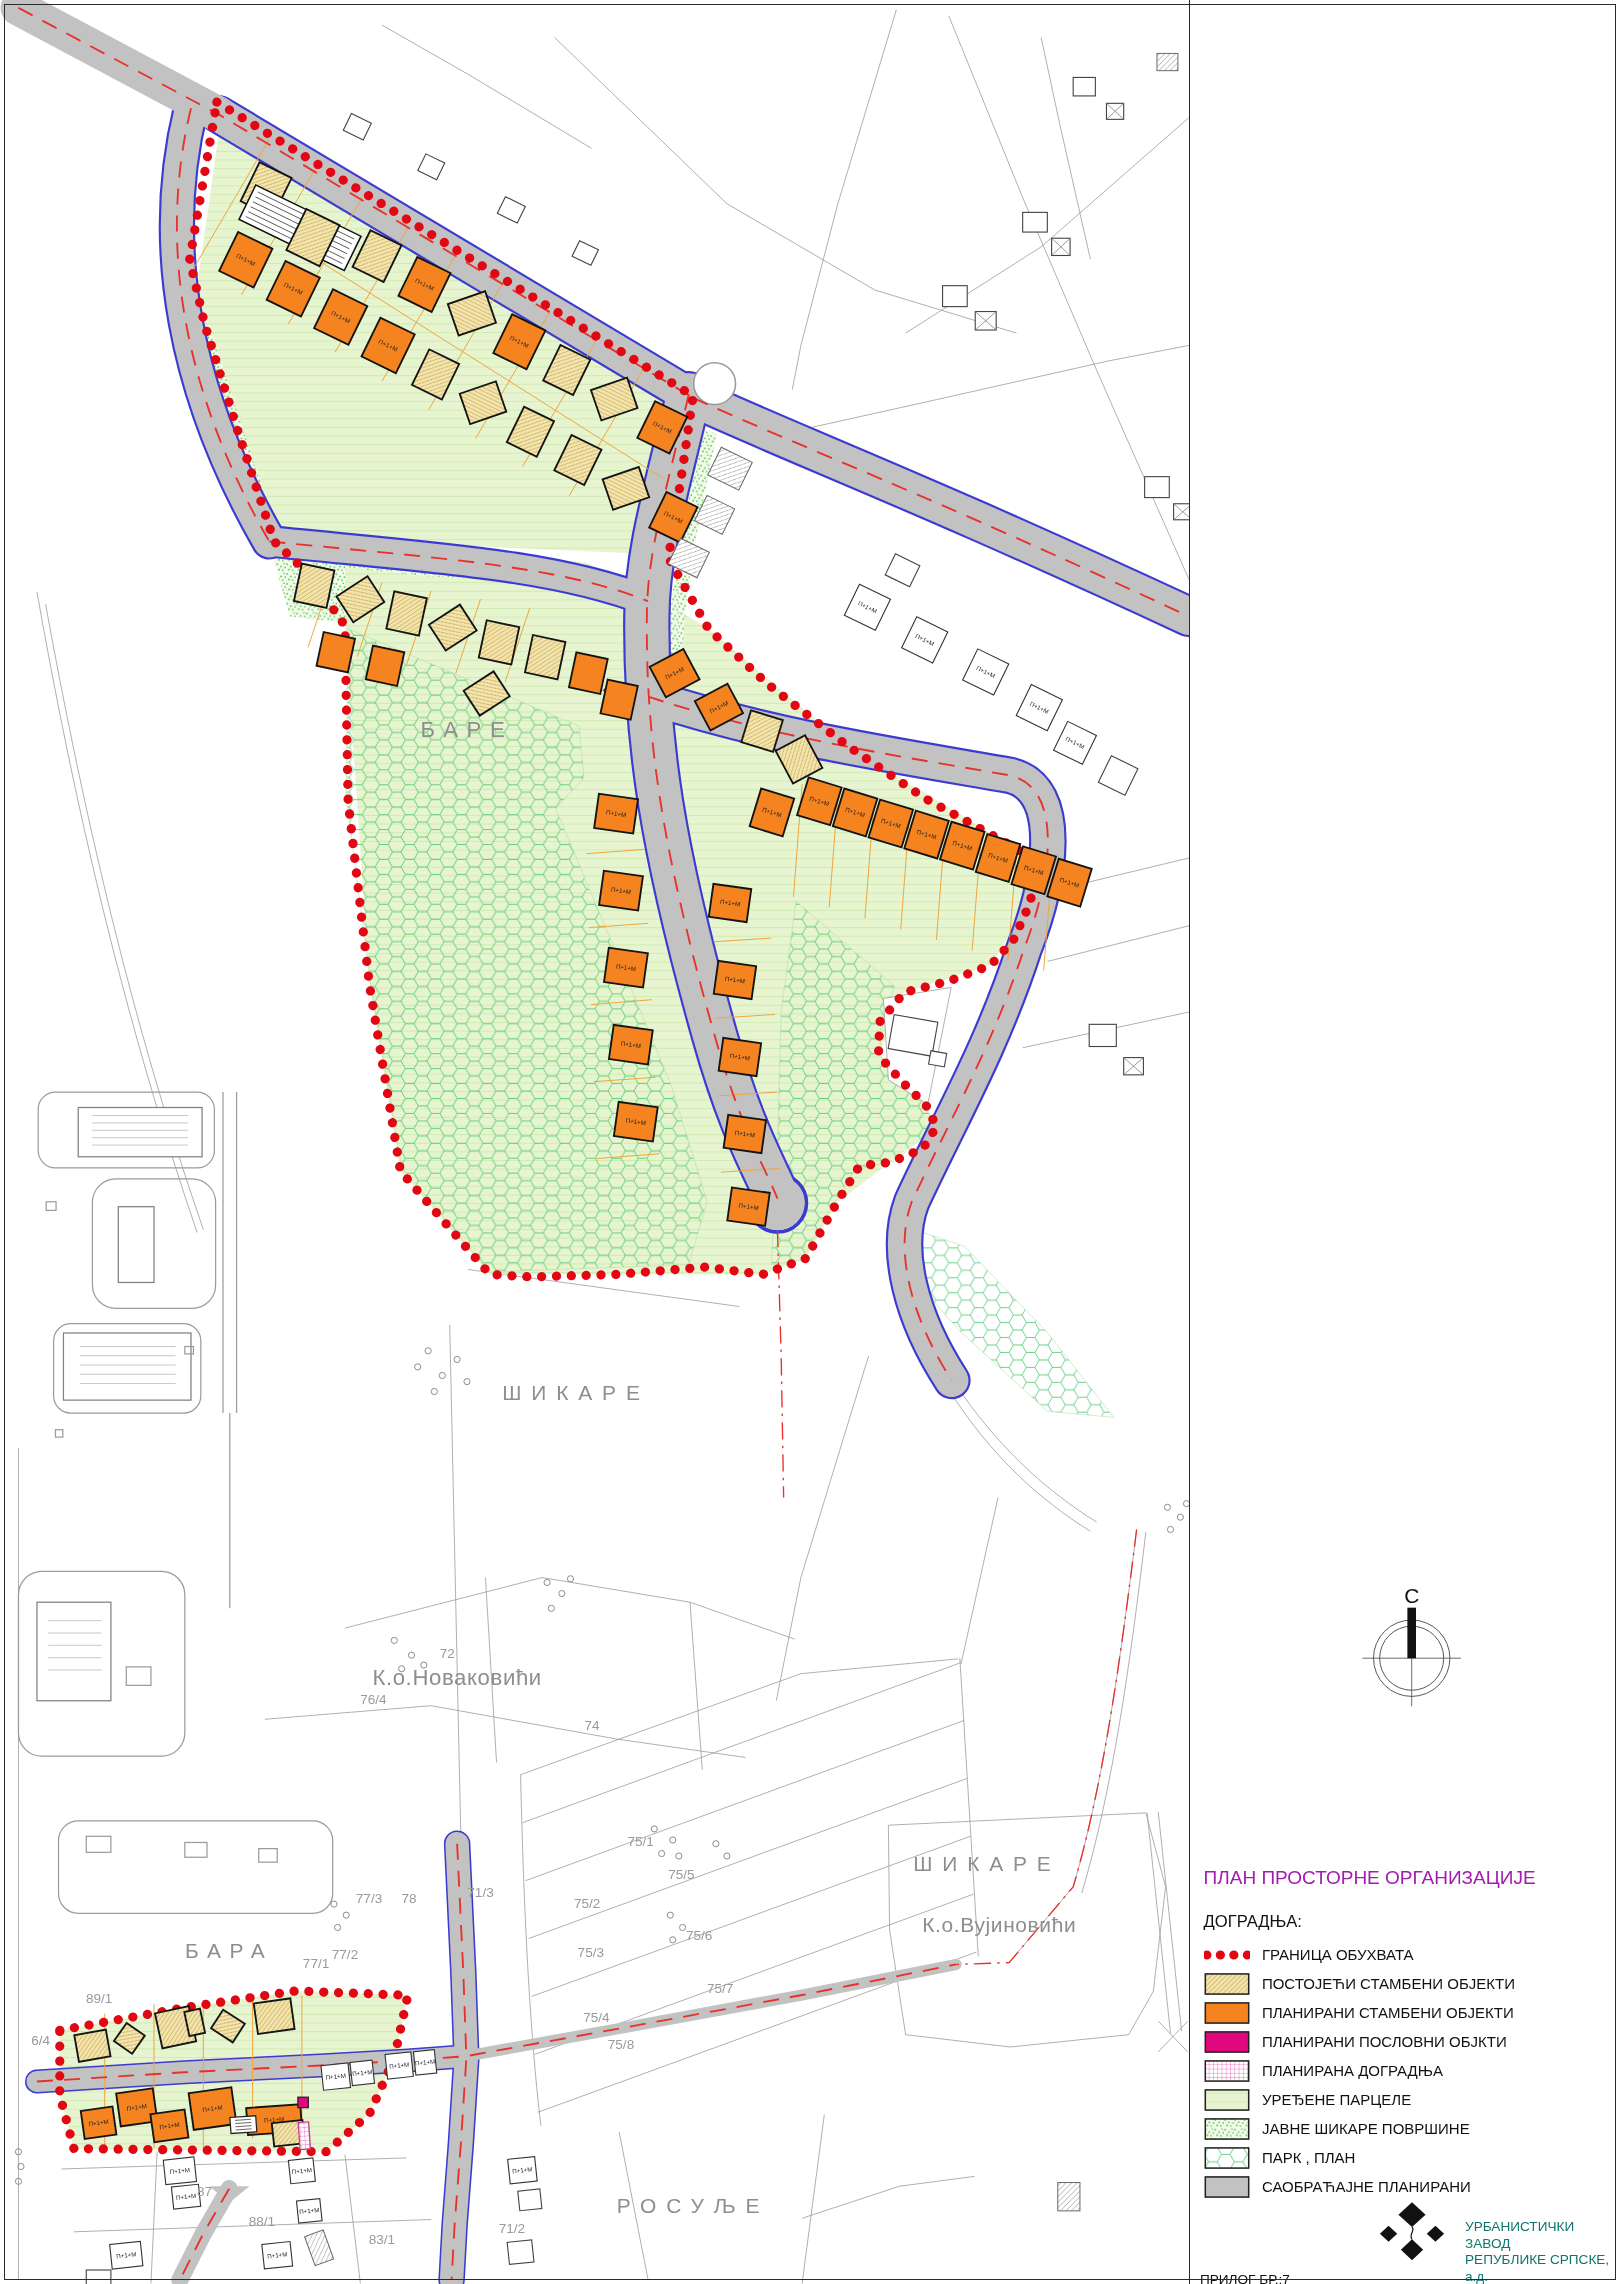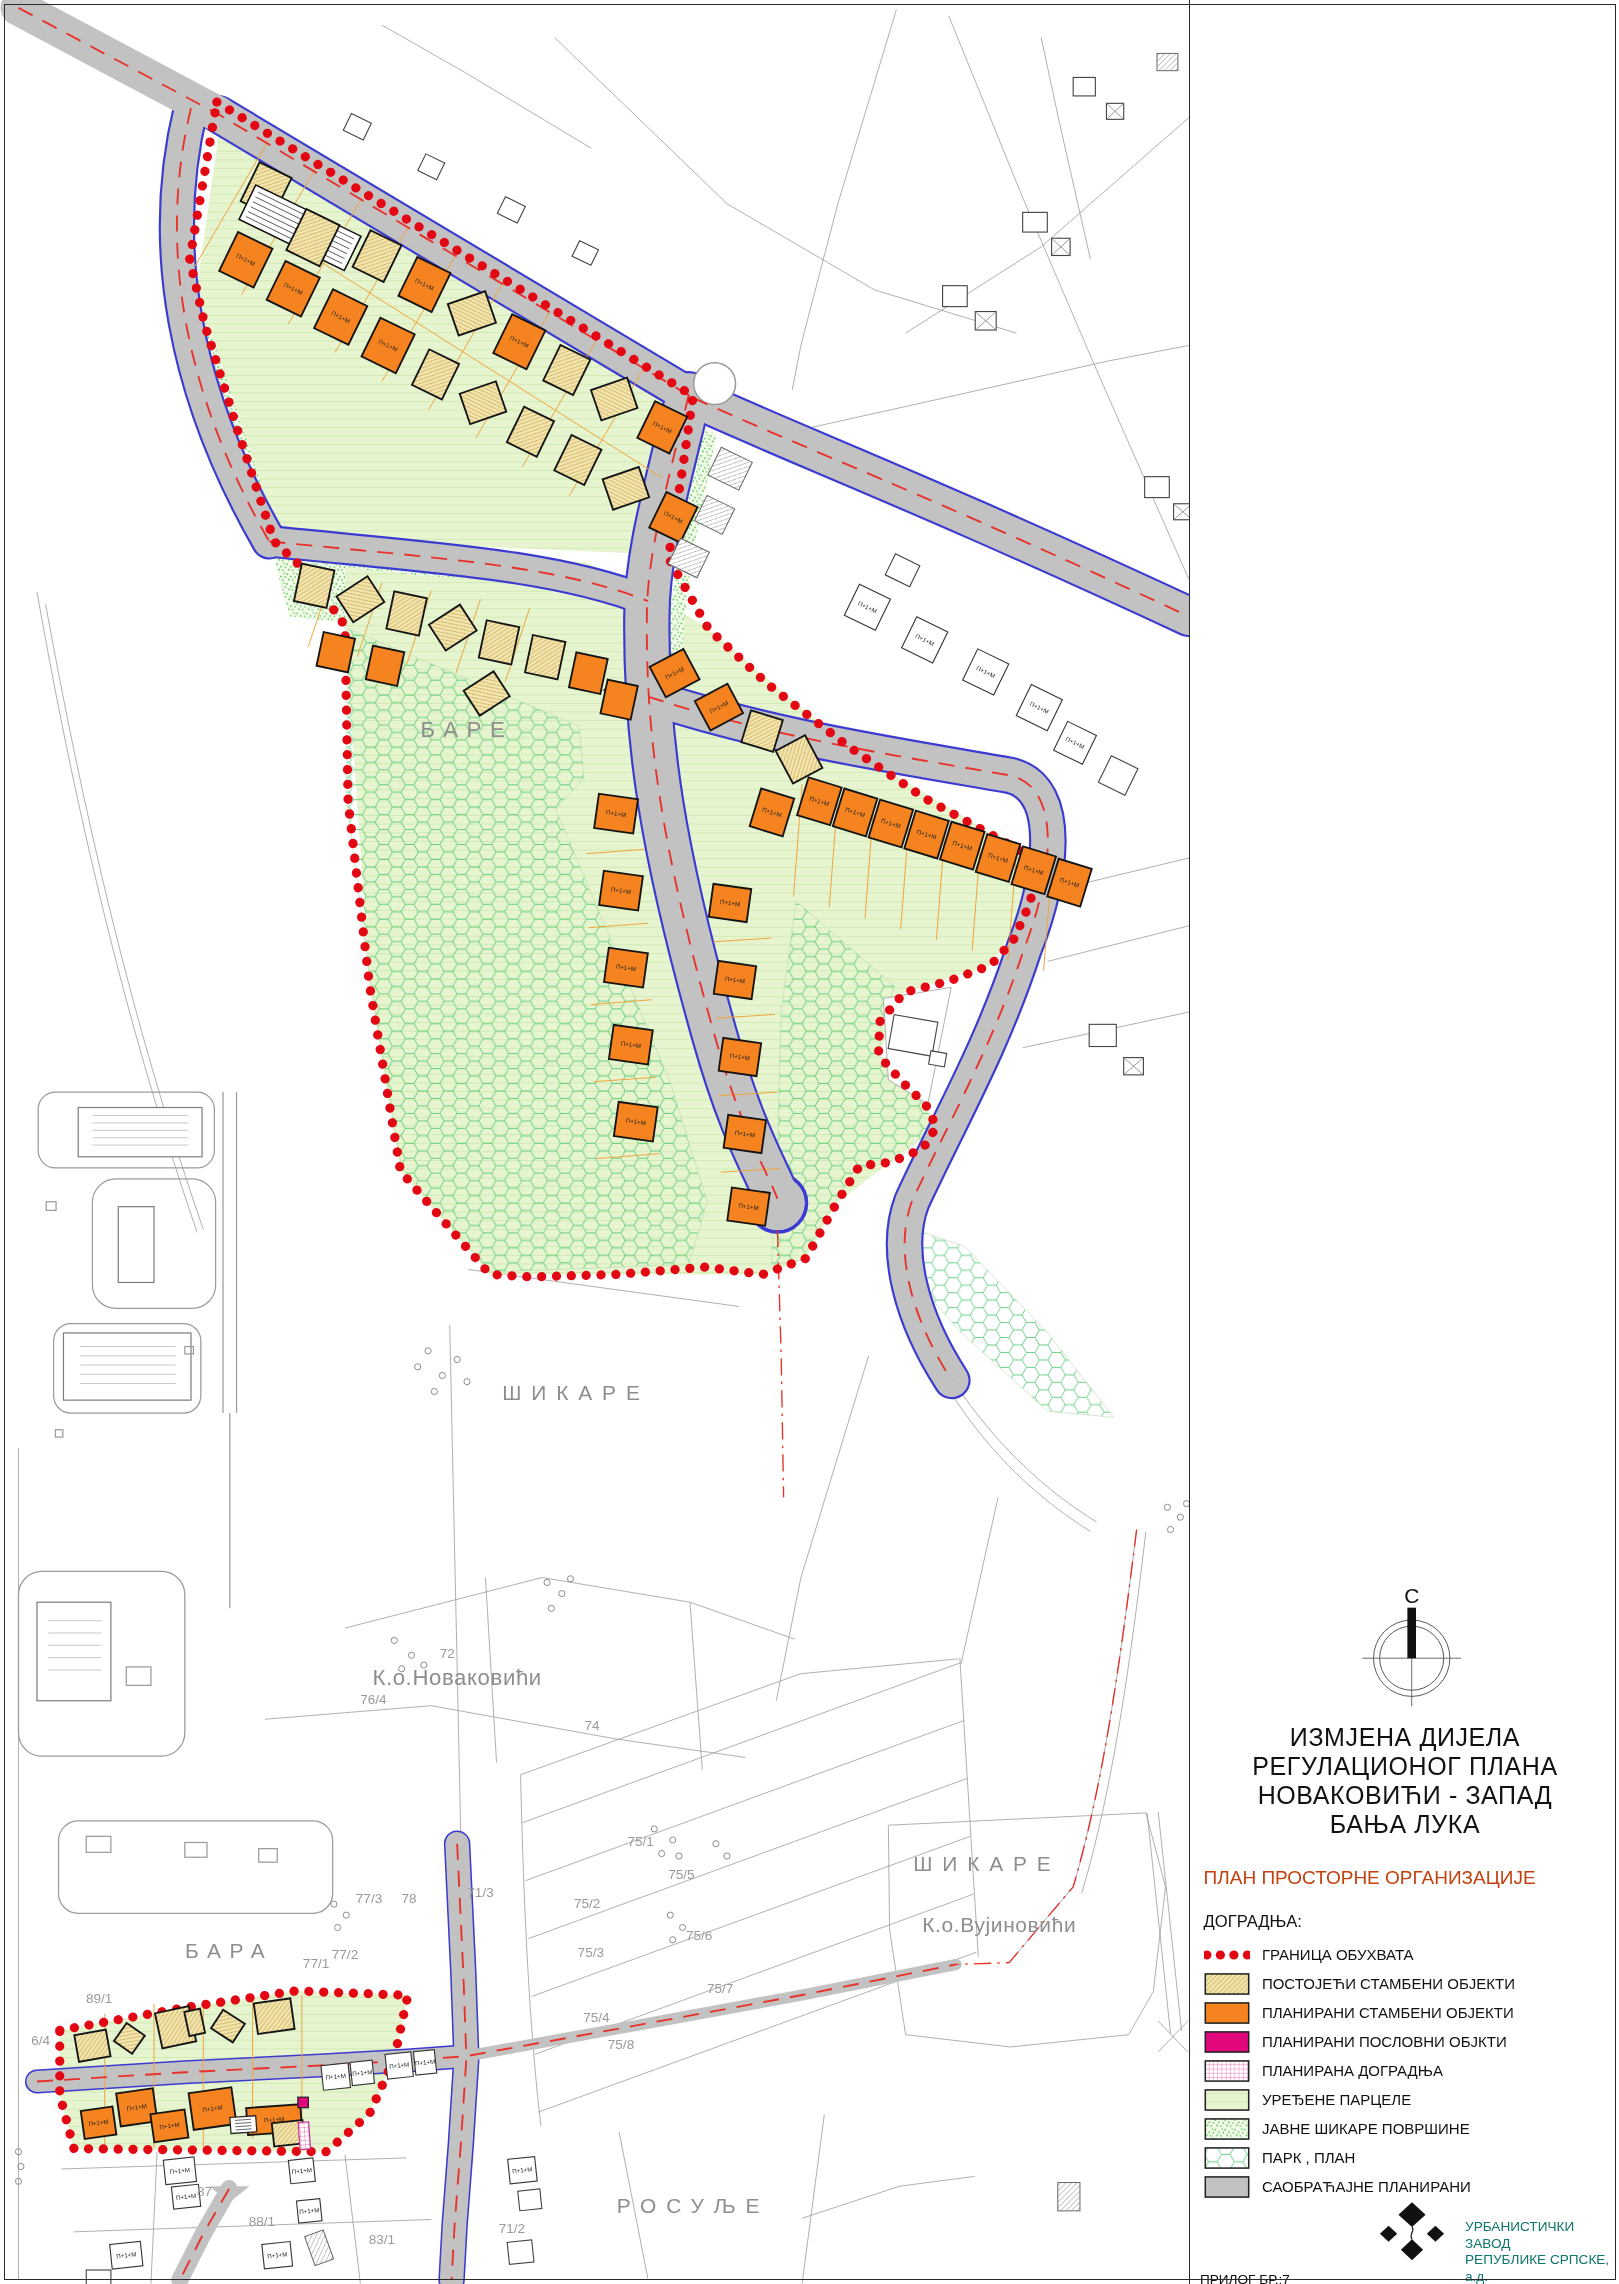--- a/index.html
+++ b/index.html
@@ -4,21 +4,21 @@
 <style>
   html,body{margin:0;padding:0;background:#e9e9e9;}
   .sheet{position:relative;width:1620px;height:2284px;background:#fff;overflow:hidden;
          font-family:"Liberation Sans","DejaVu Sans",sans-serif;}
   .frame{position:absolute;left:3.7px;top:3.7px;width:1610px;height:2274px;border:1.2px solid #2a2a2a;pointer-events:none;}
   .map-wrap{position:absolute;left:0;top:0;width:1189px;height:2284px;}
   .panel{position:absolute;left:1189px;top:0;width:430px;height:2284px;background:#fff;border-left:1.2px solid #2a2a2a;}
   .compass{position:absolute;left:165px;top:1584px;}
   .title-block{position:absolute;left:0;top:1723px;width:100%;text-align:center;color:#111;
                font-size:25px;line-height:29px;letter-spacing:0.6px;}
-  .subtitle{position:absolute;left:13.6px;top:1867px;font-size:19px;color:#c2410c;}
+  .subtitle{position:absolute;left:13.6px;top:1867px;font-size:19px;color:#a21caf;}
   .legend-title{position:absolute;left:13.6px;top:1912px;font-size:16.6px;color:#111;}
   .legend{position:absolute;left:0;top:1935px;width:100%;list-style:none;margin:5px;padding:0;}
   .legend li{height:29px;display:flex;align-items:center;}
   .sw{width:46px;height:22px;margin-left:8.6px;flex:0 0 auto;}
   .legend .lab{font-size:15px;color:#111;margin-left:12.3px;white-space:nowrap;}
   .footer-left{position:absolute;left:10px;top:2233px;font-size:13.6px;color:#111;line-height:14px;margin-top:40px;}
   .org{position:absolute;left:275px;top:2219px;font-size:13.6px;color:#0f766e;line-height:16.6px;}
   .logo{position:absolute;left:185px;top:2201px;}
   svg text{font-family:"Liberation Sans","DejaVu Sans",sans-serif;}
 </style>
@@ -668,26 +668,20 @@
 
     <svg class="compass" width="114" height="133" viewBox="0 0 185 215">
       <text x="92" y="30" text-anchor="middle" font-size="34" fill="#111">С</text>
       <circle cx="92" cy="120" r="62" fill="none" stroke="#555" stroke-width="1.6"></circle>
       <circle cx="92" cy="120" r="52" fill="none" stroke="#555" stroke-width="1.6"></circle>
       <line x1="12" y1="120" x2="172" y2="120" stroke="#555" stroke-width="1.4"></line>
       <line x1="92" y1="42" x2="92" y2="198" stroke="#555" stroke-width="1.4"></line>
       <rect x="85" y="38" width="14" height="82" fill="#111"></rect>
     </svg>
 
-    <div class="title-block">
-      <div>ИЗМЈЕНА ДИЈЕЛА</div>
-      <div>РЕГУЛАЦИОНОГ ПЛАНА</div>
-      <div>НОВАКОВИЋИ - ЗАПАД</div>
-      <div>БАЊА ЛУКА</div>
-    </div>
 
     <div class="subtitle">ПЛАН ПРОСТОРНЕ ОРГАНИЗАЦИЈЕ</div>
     <div class="legend-title">ДОГРАДЊА:</div>
     <ul class="legend" id="legend">
         <li>
           <svg class="sw" viewBox="0 0 74 36">
       <line x1="4" y1="18" x2="74" y2="18" stroke="#e30613" stroke-width="15" stroke-linecap="round" stroke-dasharray="0.1 22"></line>
           </svg>
           <span class="lab">ГРАНИЦА ОБУХВАТА</span>
         </li>

